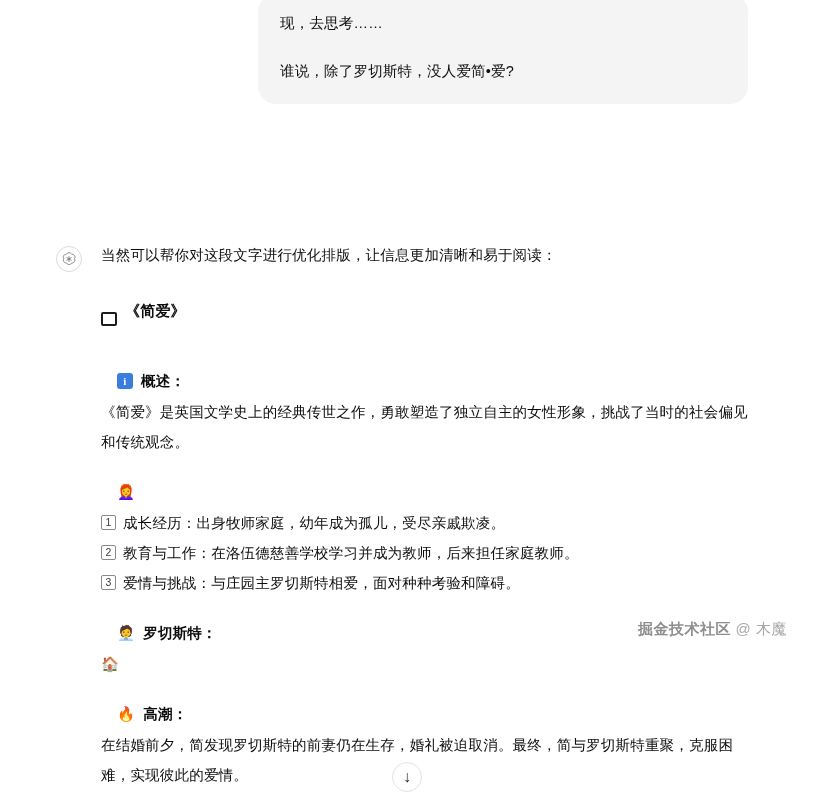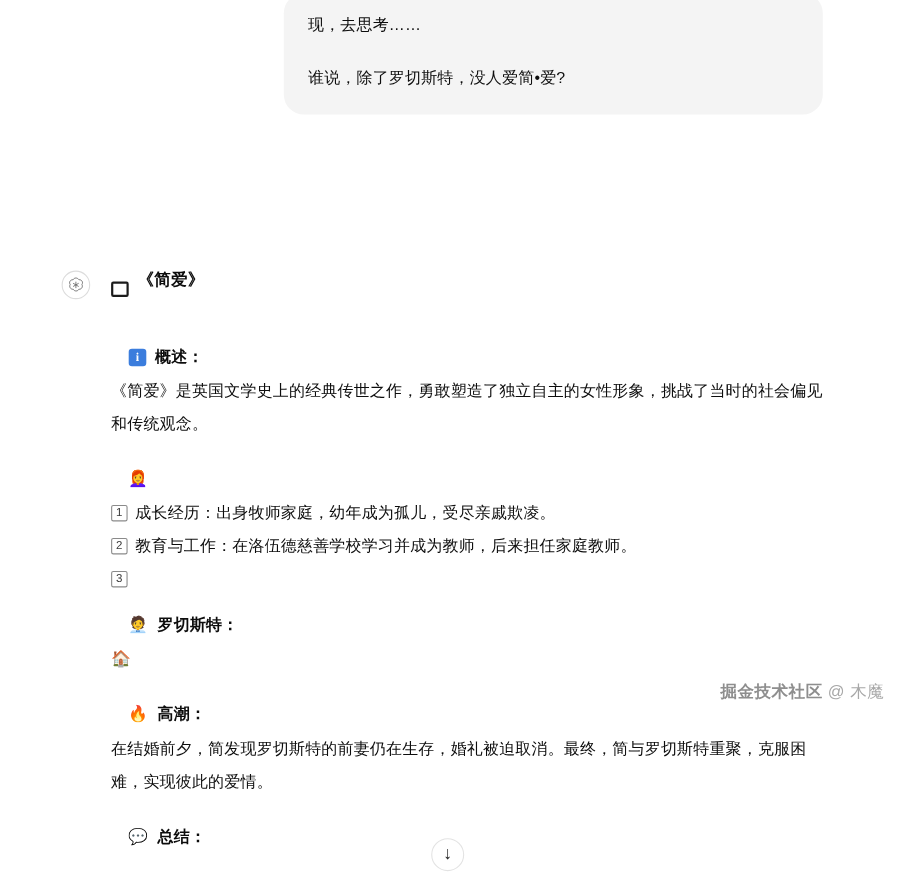--- a/index.html
+++ b/index.html
@@ -150,21 +150,21 @@
     border: 1px solid #e3e3e3;
     display: flex;
     align-items: center;
     justify-content: center;
     color: #2b2b2b;
   }
 
   
   .watermark {
     position: absolute;
-    right: 14px;
+    right: 31px;
     bottom: 34px;
     font-size: 15px;
     color: #a8a8a8;
     letter-spacing: 0.5px;
     white-space: nowrap;
   }
   .watermark .logo {
     color: #8e8e8e;
     font-weight: bold;
   }
@@ -183,20 +183,21 @@
 
     <div class="avatar">
       <svg width="16" height="16" viewBox="0 0 24 24" fill="none" stroke="#6b6b6b" stroke-width="1.2">
         <path d="M12 2.6c-1.7 0-3.2 1-3.9 2.4-1.6-.2-3.2.5-4.1 1.9-.9 1.5-.8 3.2.2 4.5-.8 1.4-.8 3.1 0 4.5.9 1.5 2.5 2.2 4.1 2 .7 1.4 2.2 2.4 3.9 2.4s3.2-1 3.9-2.4c1.6.2 3.2-.5 4.1-2 .8-1.4.8-3.1 0-4.5 1-1.3 1.1-3 .2-4.5-.9-1.4-2.5-2.1-4.1-1.9C15.2 3.6 13.7 2.6 12 2.6z"></path>
         <path d="M12 7.6v8.8M8.2 9.8l7.6 4.4M15.8 9.8l-7.6 4.4"></path>
       </svg>
     </div>
 
     <div class="msg">
 
+      <p class="intro">当然可以帮你对这段文字进行优化排版，让信息更加清晰和易于阅读：</p>
 
       <div class="doc-title">
         <span class="sq-box"></span>
         <span>《简爱》</span>
       </div>
 
       <div class="sect">
         <div class="sect-head indent">
           <span class="info-box">i</span>
           <span>概述：</span>
@@ -212,20 +213,21 @@
           <li>
             <span class="num">1</span>
             <span>成长经历：出身牧师家庭，幼年成为孤儿，受尽亲戚欺凌。</span>
           </li>
           <li>
             <span class="num">2</span>
             <span>教育与工作：在洛伍德慈善学校学习并成为教师，后来担任家庭教师。</span>
           </li>
           <li>
             <span class="num">3</span>
+            <span>爱情与挑战：与庄园主罗切斯特相爱，面对种种考验和障碍。</span>
           </li>
         </ul>
       </div>
 
       <div class="sect">
         <div class="sect-head indent">
           <span class="glyph">🧑‍💼</span>
           <span>罗切斯特：</span>
         </div>
         <div class="bullet-line">

